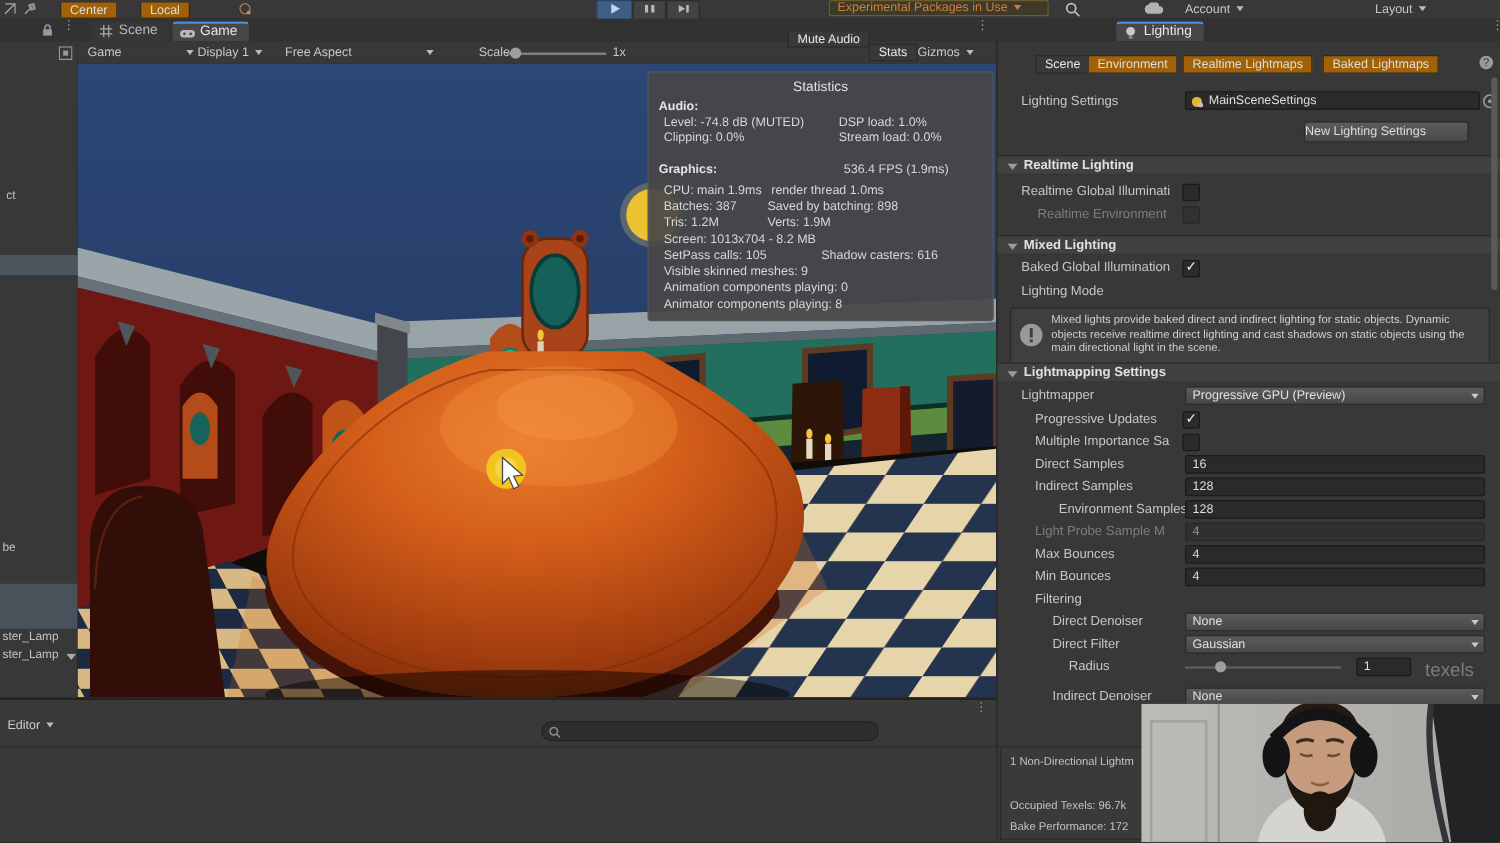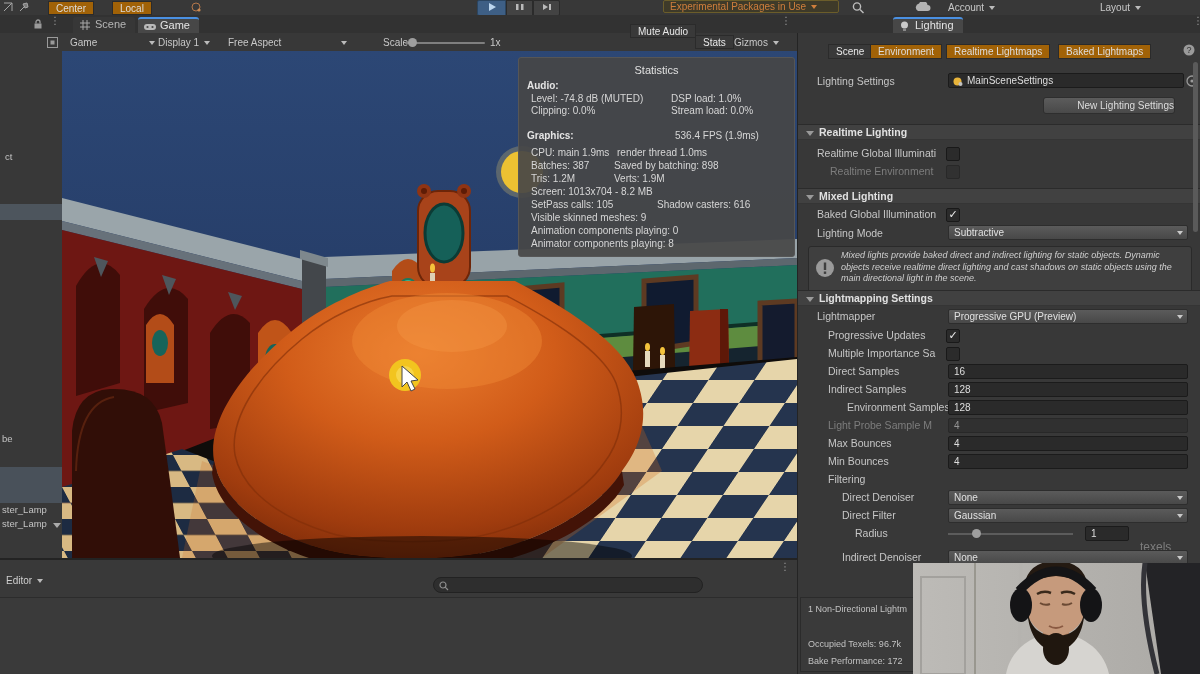--- a/index.html
+++ b/index.html
@@ -3,21 +3,21 @@
 <meta charset="utf-8">
 <style>
   html,body{margin:0;padding:0;background:#222;}
   .screen{position:relative;width:1200px;height:674px;overflow:hidden;background:#383838;
     font-family:"Liberation Sans",sans-serif;color:#c8c8c8;font-size:10px;-webkit-font-smoothing:antialiased;}
   .abs{position:absolute;}
   .lbl{position:absolute;color:#c6c6c6;font-size:10.5px;white-space:nowrap;}
   .dim{color:#7d7d7d;}
   .bar{position:absolute;background:#383838;}
   .btn{position:absolute;background:linear-gradient(#5c5c5c,#494949);border:1px solid #2e2e2e;border-radius:3px;
-    color:#ddd;text-align:right;box-sizing:border-box;font-size:10px;}
+    color:#ddd;text-align:left;box-sizing:border-box;font-size:10px;}
   .tbtn{position:absolute;height:14px;line-height:13px;padding:0 7px;background:#a16207;border:1px solid #2b2b2b;
     color:#ddd;font-size:10px;box-sizing:border-box;white-space:nowrap;}
   .tbtn.on{background:#393939;color:#e8e8e8;}
   .dd{position:absolute;height:15px;background:linear-gradient(#5b5b5b,#484848);border:1px solid #2d2d2d;border-radius:2px;
     color:#e0e0e0;font-size:10px;line-height:13px;padding:0 14px 0 5px;box-sizing:border-box;white-space:nowrap;overflow:hidden;}
   .dd::after{content:"";position:absolute;right:4px;top:5px;border-left:3.5px solid transparent;border-right:3.5px solid transparent;border-top:4px solid #c9c9c9;}
   .numfield{position:absolute;height:15px;background:#2a2a2a;border:1px solid #1b1b1b;border-radius:2px;
     color:#dedede;font-size:10px;line-height:13px;padding:0 5px;box-sizing:border-box;}
   .cb{position:absolute;width:12px;height:12px;background:#2b2b2b;border:1px solid #191919;border-radius:2px;
     color:#efefef;font-size:11px;line-height:11px;text-align:center;}
@@ -306,23 +306,22 @@
   <div class="sect" style="top:124px;"><span>Realtime Lighting</span></div>
   <span class="lbl" style="left:817px;top:147px;">Realtime Global Illuminati</span>
   <div class="cb" style="left:946px;top:147px;"></div>
   <span class="lbl dim" style="left:830px;top:165px;">Realtime Environment</span>
   <div class="cb" style="left:946px;top:165px;opacity:.5;"></div>
 
   <div class="sect" style="top:188px;"><span>Mixed Lighting</span></div>
   <span class="lbl" style="left:817px;top:208px;">Baked Global Illumination</span>
   <div class="cb checked" style="left:946px;top:208px;"></div>
   <span class="lbl" style="left:817px;top:227px;">Lighting Mode</span>
-  <div class="dd" style="left:948px;top:225px;width:240px;"><span>Subtractive</span></div>
-
-  <div class="abs" style="left:808px;top:246px;width:384px;height:58px;background:#3f3f3f;border:1px solid #2a2a2a;border-radius:3px;box-sizing:border-box;font-style:italic;">
+
+  <div class="abs" style="left:808px;top:246px;width:384px;height:58px;background:#3f3f3f;border:1px solid #2a2a2a;border-radius:3px;box-sizing:border-box;">
     <svg style="position:absolute;left:6px;top:11px" width="20" height="20">
         <circle cx="10" cy="10" r="9" fill="#9a9a9a"></circle>
         <rect x="8.8" y="4.5" width="2.4" height="7.5" fill="#3f3f3f"></rect>
         <rect x="8.8" y="13.5" width="2.4" height="2.4" fill="#3f3f3f"></rect>
       </svg>
     <div style="position:absolute;left:32px;top:3px;width:346px;font-size:9px;line-height:11.5px;color:#cfcfcf;">Mixed lights provide baked direct and indirect lighting for static objects. Dynamic objects receive realtime direct lighting and cast shadows on static objects using the main directional light in the scene.</div>
   </div>
 
   <div class="sect" style="top:290px;"><span>Lightmapping Settings</span></div>
   <span class="lbl" style="left:817px;top:310px;">Lightmapper</span>
@@ -346,21 +345,21 @@
   <span class="lbl" style="left:828px;top:473px;">Filtering</span>
   <span class="lbl" style="left:842px;top:491px;">Direct Denoiser</span>
   <div class="dd" style="left:948px;top:490px;width:240px;"><span>None</span></div>
   <span class="lbl" style="left:842px;top:509px;">Direct Filter</span>
   <div class="dd" style="left:948px;top:508px;width:240px;"><span>Gaussian</span></div>
   <span class="lbl" style="left:855px;top:527px;">Radius</span>
   <div class="abs" style="left:948px;top:533px;width:125px;height:2px;background:#5c5c5c;">
     <div style="position:absolute;left:24px;top:-4px;width:9px;height:9px;border-radius:50%;background:#9e9e9e;"></div>
     </div>
   <div class="numfield" style="left:1085px;top:526px;width:44px;"><span>1</span></div>
-  <span class="lbl dim" style="left:1140px;top:540px;font-size:12px;">texels</span>
+  <span class="lbl dim" style="left:1140px;top:528px;font-size:15px;">texels</span>
   <span class="lbl" style="left:842px;top:551px;">Indirect Denoiser</span>
   <div class="dd" style="left:948px;top:550px;width:240px;"><span>None</span></div>
   <div class="abs" style="left:1193px;top:62px;width:5px;height:170px;background:#5a5a5a;border-radius:3px;"></div>
 
   <div class="abs" style="left:800px;top:597px;width:396px;height:75px;background:#3a3a3a;border:1px solid #2b2b2b;box-sizing:border-box;">
     <div style="position:absolute;left:7px;top:6px;font-size:9px;color:#c2c2c2;white-space:nowrap;">1 Non-Directional Lightm</div>
     <div style="position:absolute;left:7px;top:41px;font-size:9px;color:#c2c2c2;white-space:nowrap;">Occupied Texels: 96.7k</div>
     <div style="position:absolute;left:7px;top:58px;font-size:9px;color:#c2c2c2;white-space:nowrap;">Bake Performance: 172</div>
   </div>
 

